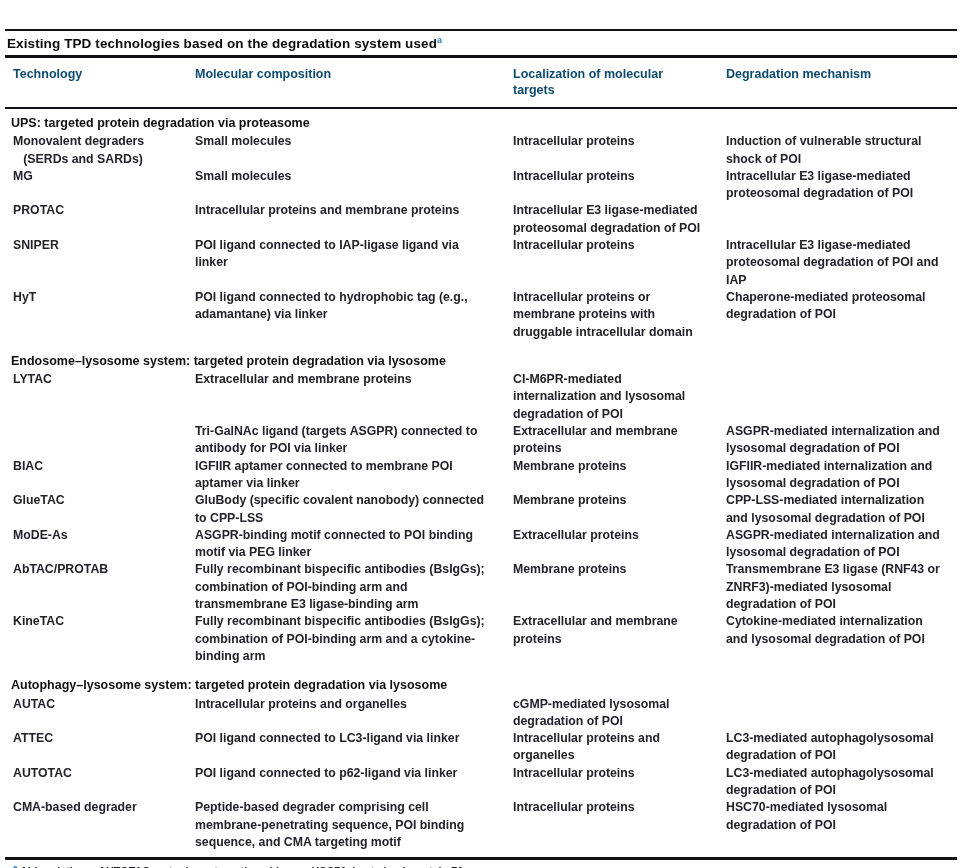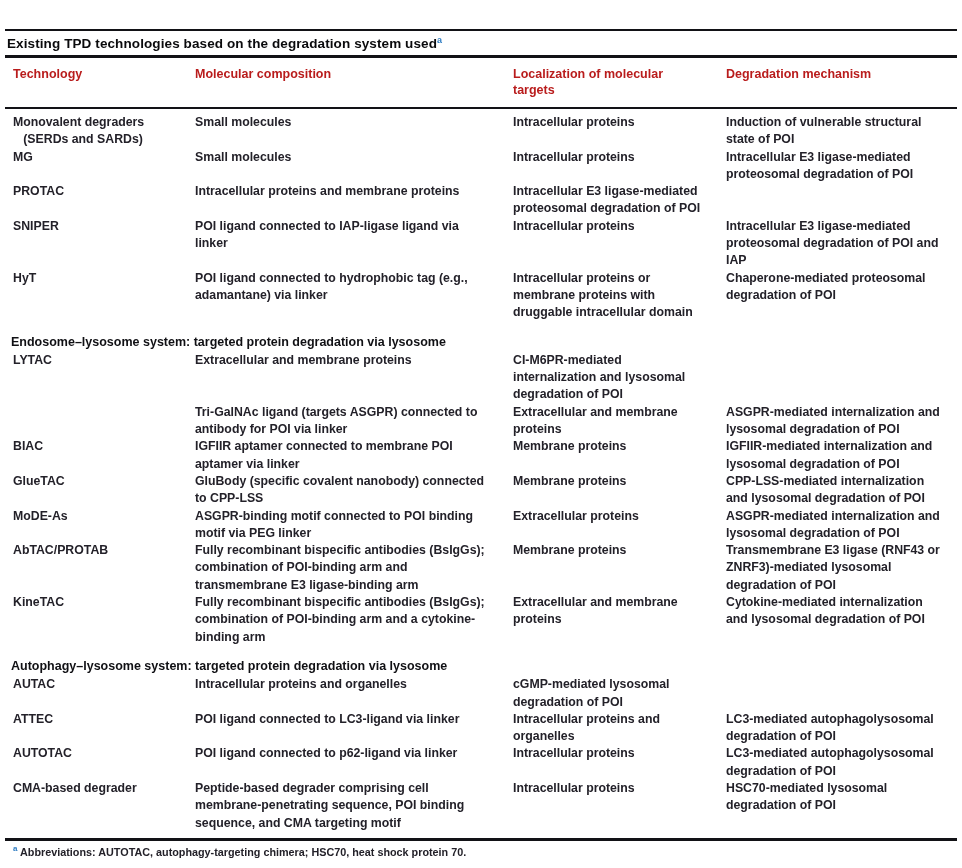--- a/index.html
+++ b/index.html
@@ -45,21 +45,21 @@
   .cell {
     padding: 0 12px 0 8px;
     font-size: 12.3px;
     line-height: 17.3px;
     font-weight: 600;
     white-space: pre-wrap;
   }
   .header-row { padding: 8px 0 9px 0; }
   .header-row .cell {
     font-weight: 700;
-    color: #b91c1c;
+    color: #0c4a6e;
     font-size: 12.5px;
     line-height: 16px;
   }
   .tbody { padding-top: 5px; }
   .section-row {
     padding: 1px 0 1px 6px;
     font-size: 12.5px;
     line-height: 17.3px;
     font-weight: 700;
     color: #101014;
@@ -95,26 +95,27 @@
   <div class="grid header-row">
     <div class="cell">Technology</div>
     <div class="cell">Molecular composition</div>
     <div class="cell">Localization of molecular targets</div>
     <div class="cell">Degradation mechanism</div>
   </div>
 
   <div class="rule rule-mid"></div>
 
   <div class="tbody">
+      <div class="section-row">UPS: targeted protein degradation via proteasome</div>
       <div class="grid row">
         <div class="cell cell-technology">Monovalent degraders
    (SERDs and SARDs)</div>
         <div class="cell cell-composition">Small molecules</div>
         <div class="cell cell-localization">Intracellular proteins</div>
-        <div class="cell cell-mechanism">Induction of vulnerable structural state of POI</div>
+        <div class="cell cell-mechanism">Induction of vulnerable structural shock of POI</div>
       </div>
       <div class="grid row">
         <div class="cell cell-technology">MG</div>
         <div class="cell cell-composition">Small molecules</div>
         <div class="cell cell-localization">Intracellular proteins</div>
         <div class="cell cell-mechanism">Intracellular E3 ligase-mediated proteosomal degradation of POI</div>
       </div>
       <div class="grid row">
         <div class="cell cell-technology">PROTAC</div>
         <div class="cell cell-localization">Intracellular proteins and membrane proteins</div>

